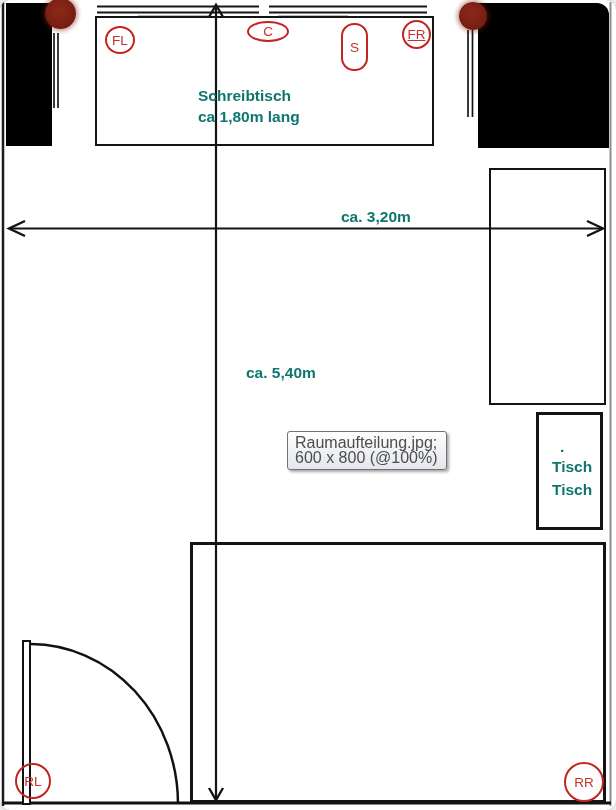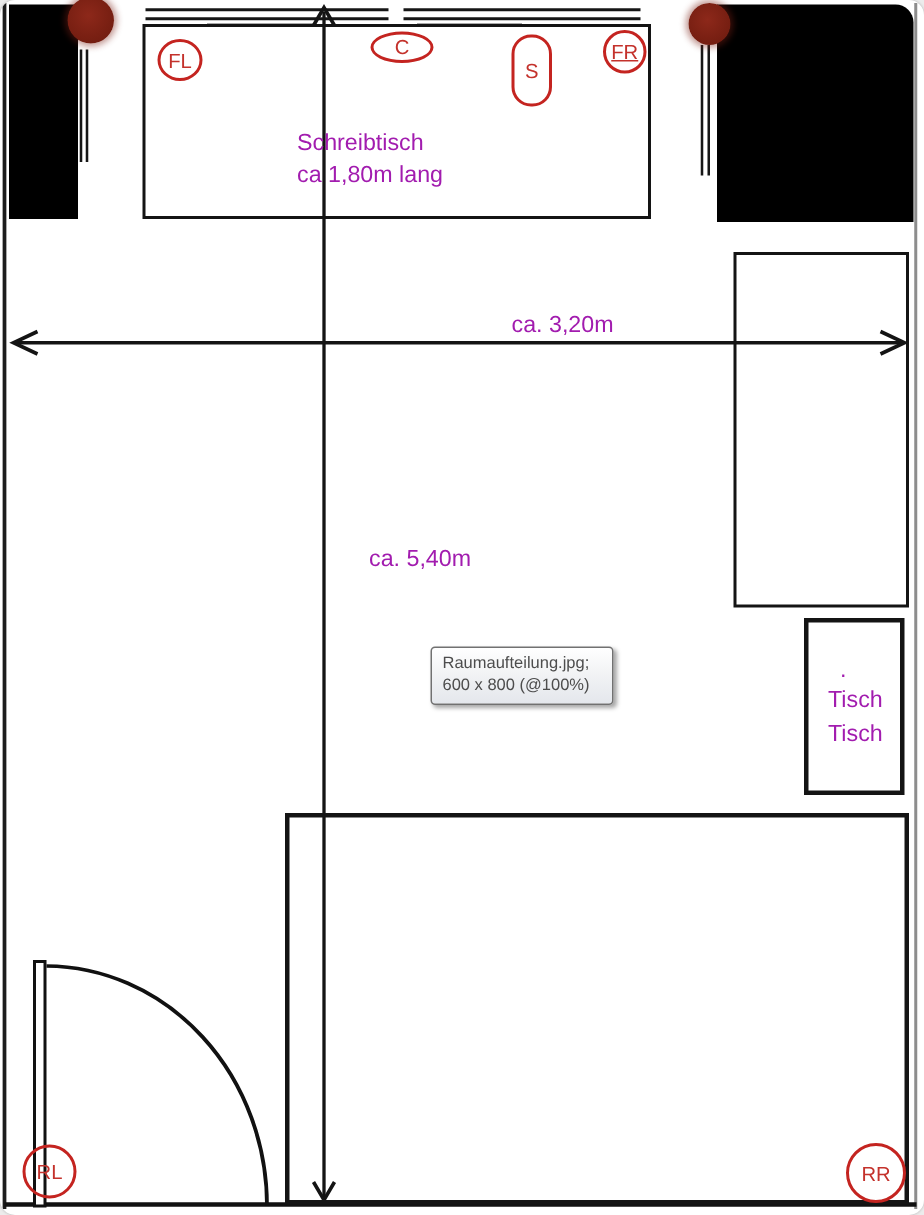--- a/index.html
+++ b/index.html
@@ -43,25 +43,26 @@
     border: 2.5px solid #141414;
     background: transparent;
     z-index: 3;
   }
   #desk-rect     { left: 95px;  top: 16px;  width: 339px; height: 130px; }
   #wardrobe-rect { left: 489px; top: 168px; width: 117px; height: 237px; }
   #lack-rect     { left: 536px; top: 412px; width: 67px;  height: 118px; border-width: 3px; }
   #bed-rect      { left: 190px; top: 542px; width: 416px; height: 261px; border-width: 3px; }
   .plan-label {
     position: absolute;
-    color: #a21caf;
+    color: #0f766e;
     font-size: 15.5px;
     line-height: 21px;
     white-space: pre;
     z-index: 5;
+    font-weight: bold;
   }
   #desk-label     { left: 198px; top: 85px; }
   #wardrobe-label { left: 513px; top: 324px; line-height: 22.5px; }
   #lack-label     { left: 552px; top: 456px; line-height: 22.5px; }
   #lack-dot       { left: 560px; top: 436px; }
   #bed-label      { left: 370px; top: 752px; }
   #dim-width-label  { left: 341px; top: 206px; }
   #dim-height-label { left: 246px; top: 362px; }
   .marker {
     position: absolute;
@@ -82,21 +83,21 @@
   #marker-rr { left: 564px; top: 762px; width: 40px; height: 40px; border-radius: 50%; }
   #tooltip {
     position: absolute;
     left: 287px; top: 431px;
     min-width: 122px;
     padding: 3px 8px 4px 7px;
     background: linear-gradient(#ffffff 0%, #f2f3f5 45%, #e4e7ec 100%);
     border: 1px solid #717171;
     border-radius: 3px;
     box-shadow: 2px 2px 3px rgba(0,0,0,0.35);
-    font-size: 11px;
+    font-size: 16px;
     line-height: 15px;
     color: #4d4d4d;
     z-index: 10;
     white-space: nowrap;
   }
 </style>
 </head>
 <body>
 
 <div id="canvas">

